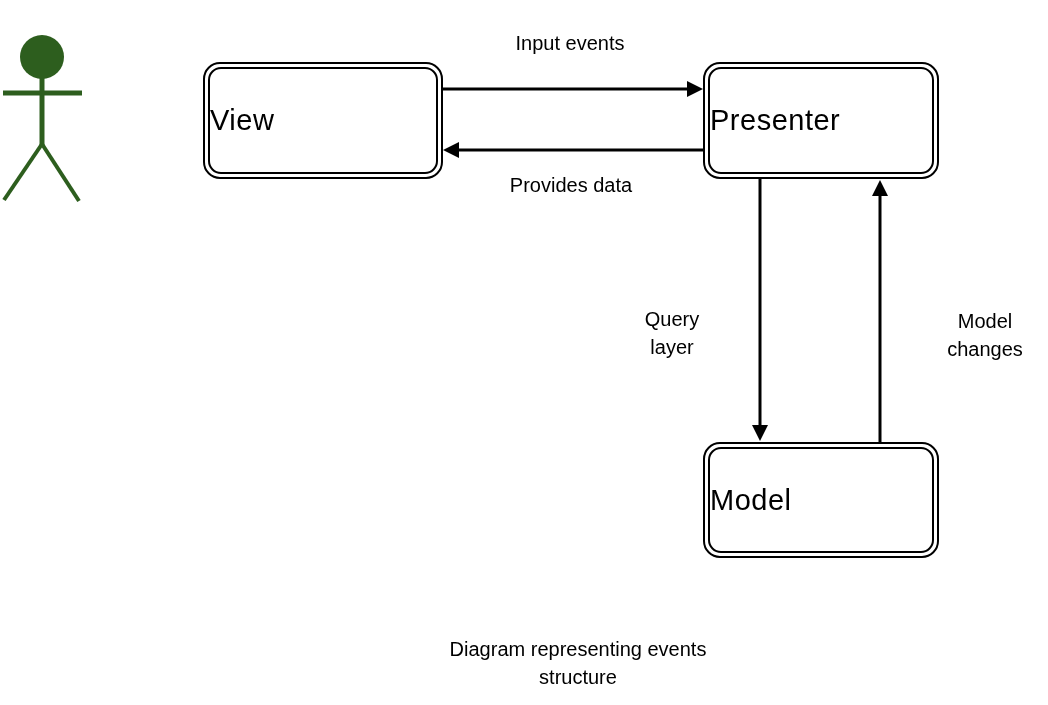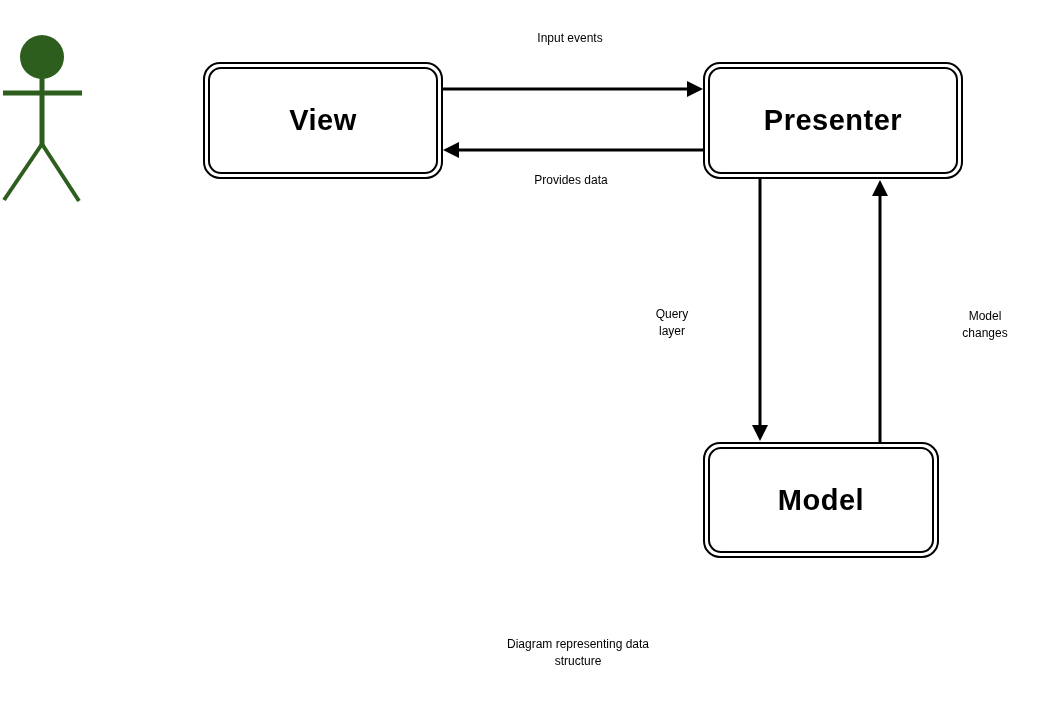--- a/index.html
+++ b/index.html
@@ -30,36 +30,35 @@
     padding: 3px;
   }
   .node-inner {
     box-sizing: border-box;
     width: 100%;
     height: 100%;
     border: 2px solid #000000;
     border-radius: 13px;
     display: flex;
     align-items: center;
-    justify-content: center;
-    font-weight: bold;
+    justify-content: flex-start;
   }
   .node-label {
     font-size: 29px;
     color: #000000;
     letter-spacing: 0.5px;
   }
   .node-view      { left: 203px; top: 62px;  width: 240px; height: 117px; }
-  .node-presenter { left: 703px; top: 62px;  width: 260px; height: 117px; }
+  .node-presenter { left: 703px; top: 62px;  width: 236px; height: 117px; }
   .node-model     { left: 703px; top: 442px; width: 236px; height: 116px; }
 
   .edge-label, .caption {
     position: absolute;
     transform: translateX(-50%);
-    font-size: 12px;
+    font-size: 20px;
     line-height: 1.38;
     color: #000000;
     text-align: center;
     white-space: pre-line;
   }
   .lbl-input-events  { left: 570px; top: 30px;  }
   .lbl-provides-data { left: 571px; top: 172px; }
   .lbl-query-data    { left: 672px; top: 306px; }
   .lbl-model-changes { left: 985px; top: 308px; }
   .caption           { left: 578px; top: 636px; }
@@ -118,16 +117,16 @@
     </g>
   </svg>
 
   <div class="edge-label lbl-input-events">Input events</div>
   <div class="edge-label lbl-provides-data">Provides data</div>
   <div class="edge-label lbl-query-data">Query
 layer</div>
   <div class="edge-label lbl-model-changes">Model
 changes</div>
 
-  <div class="caption">Diagram representing data
+  <div class="caption">Diagram representing events
 structure</div>
 
 </div>
 
 </body></html>

